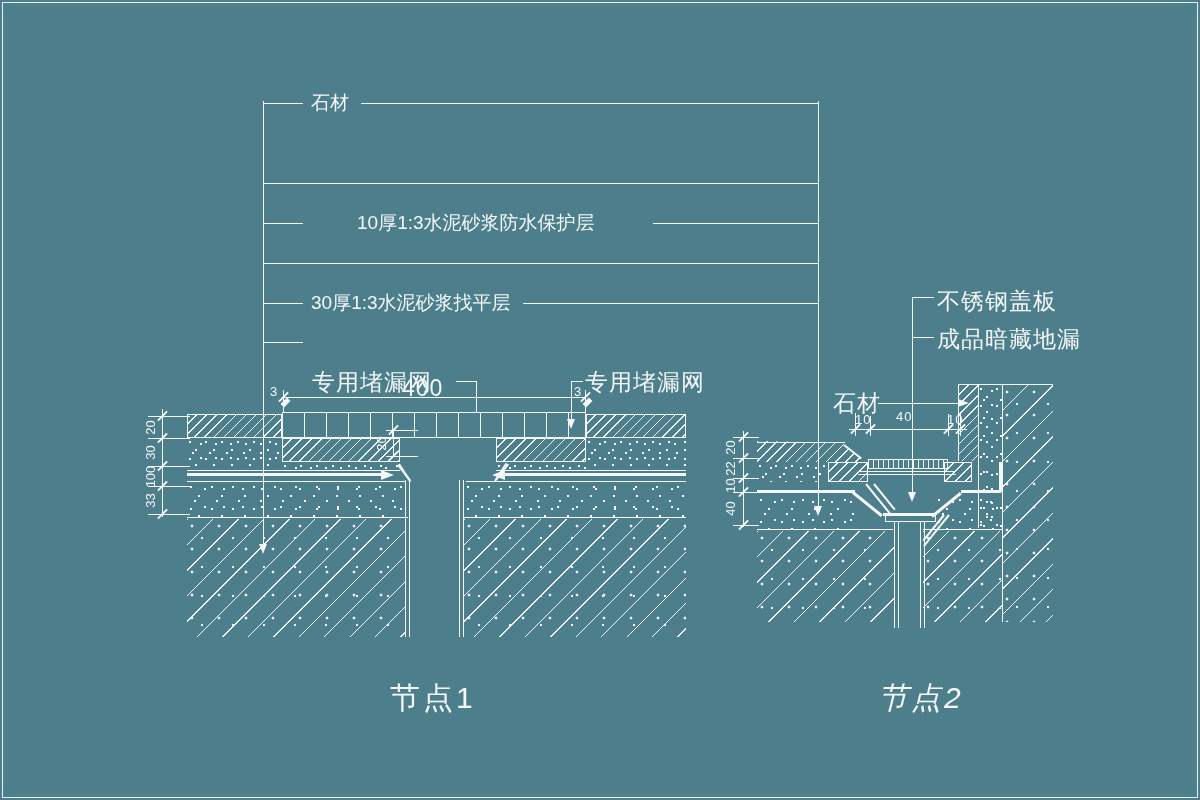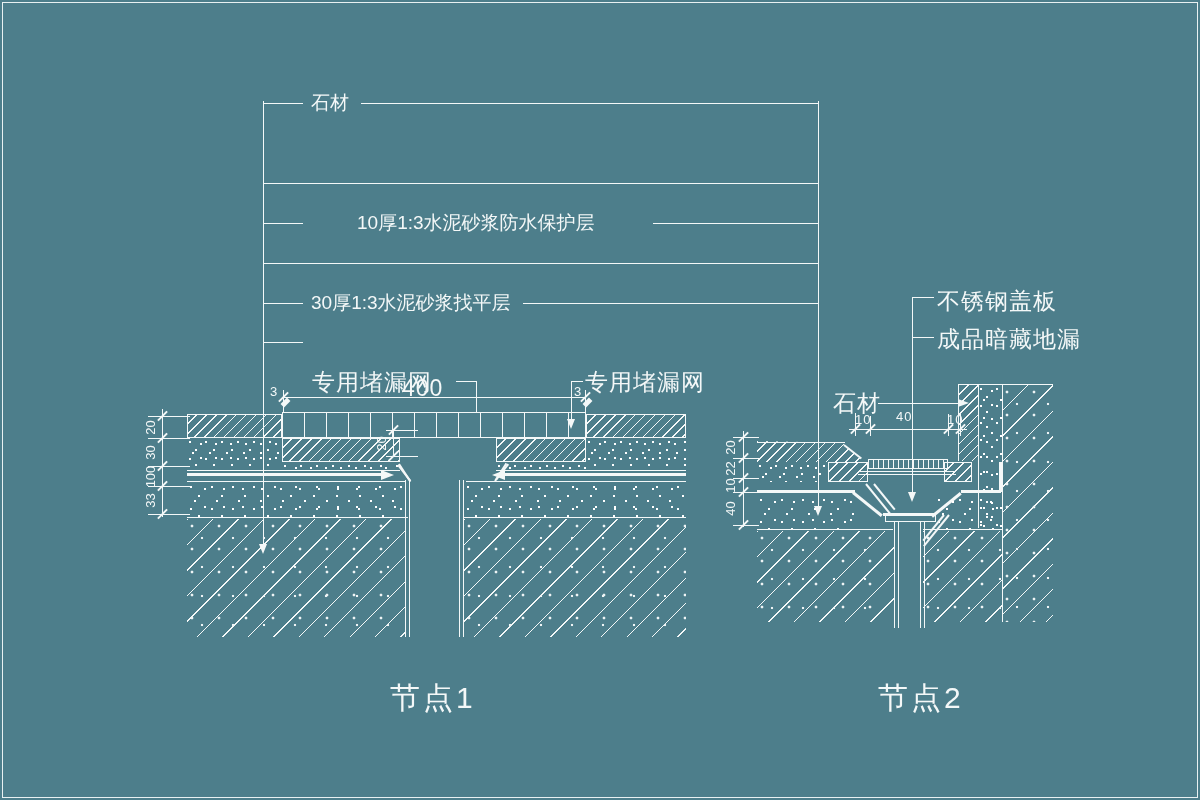--- a/index.html
+++ b/index.html
@@ -242,14 +242,14 @@
   <div class="rot" style="left:949px;top:514px;width:40px;transform:rotate(-51deg);transform-origin:100% 50%;left:909px;"></div>
   <div class="rot" style="left:911px;top:514px;width:33px;transform:rotate(-51deg);transform-origin:100% 50%;"></div>
   <div class="l" style="left:885px;top:513px;width:1px;height:9px;"></div>
   <div class="l" style="left:935px;top:513px;width:1px;height:9px;"></div>
   <div class="l" style="left:885px;top:521px;width:51px;height:1px;"></div>
   <div class="l" style="left:894px;top:521px;width:1px;height:107px;"></div>
   <div class="l" style="left:898px;top:521px;width:1px;height:107px;"></div>
   <div class="l" style="left:920px;top:521px;width:1px;height:107px;"></div>
   <div class="l" style="left:924px;top:521px;width:1px;height:107px;"></div>
 
-  <div class="txt fs30" style="left:878px;top:682px;">节点2</div>
+  <div class="txt fs30" style="left:878px;top:682px;font-style:italic;">节点2</div>
 </div>
 
 </body></html>

